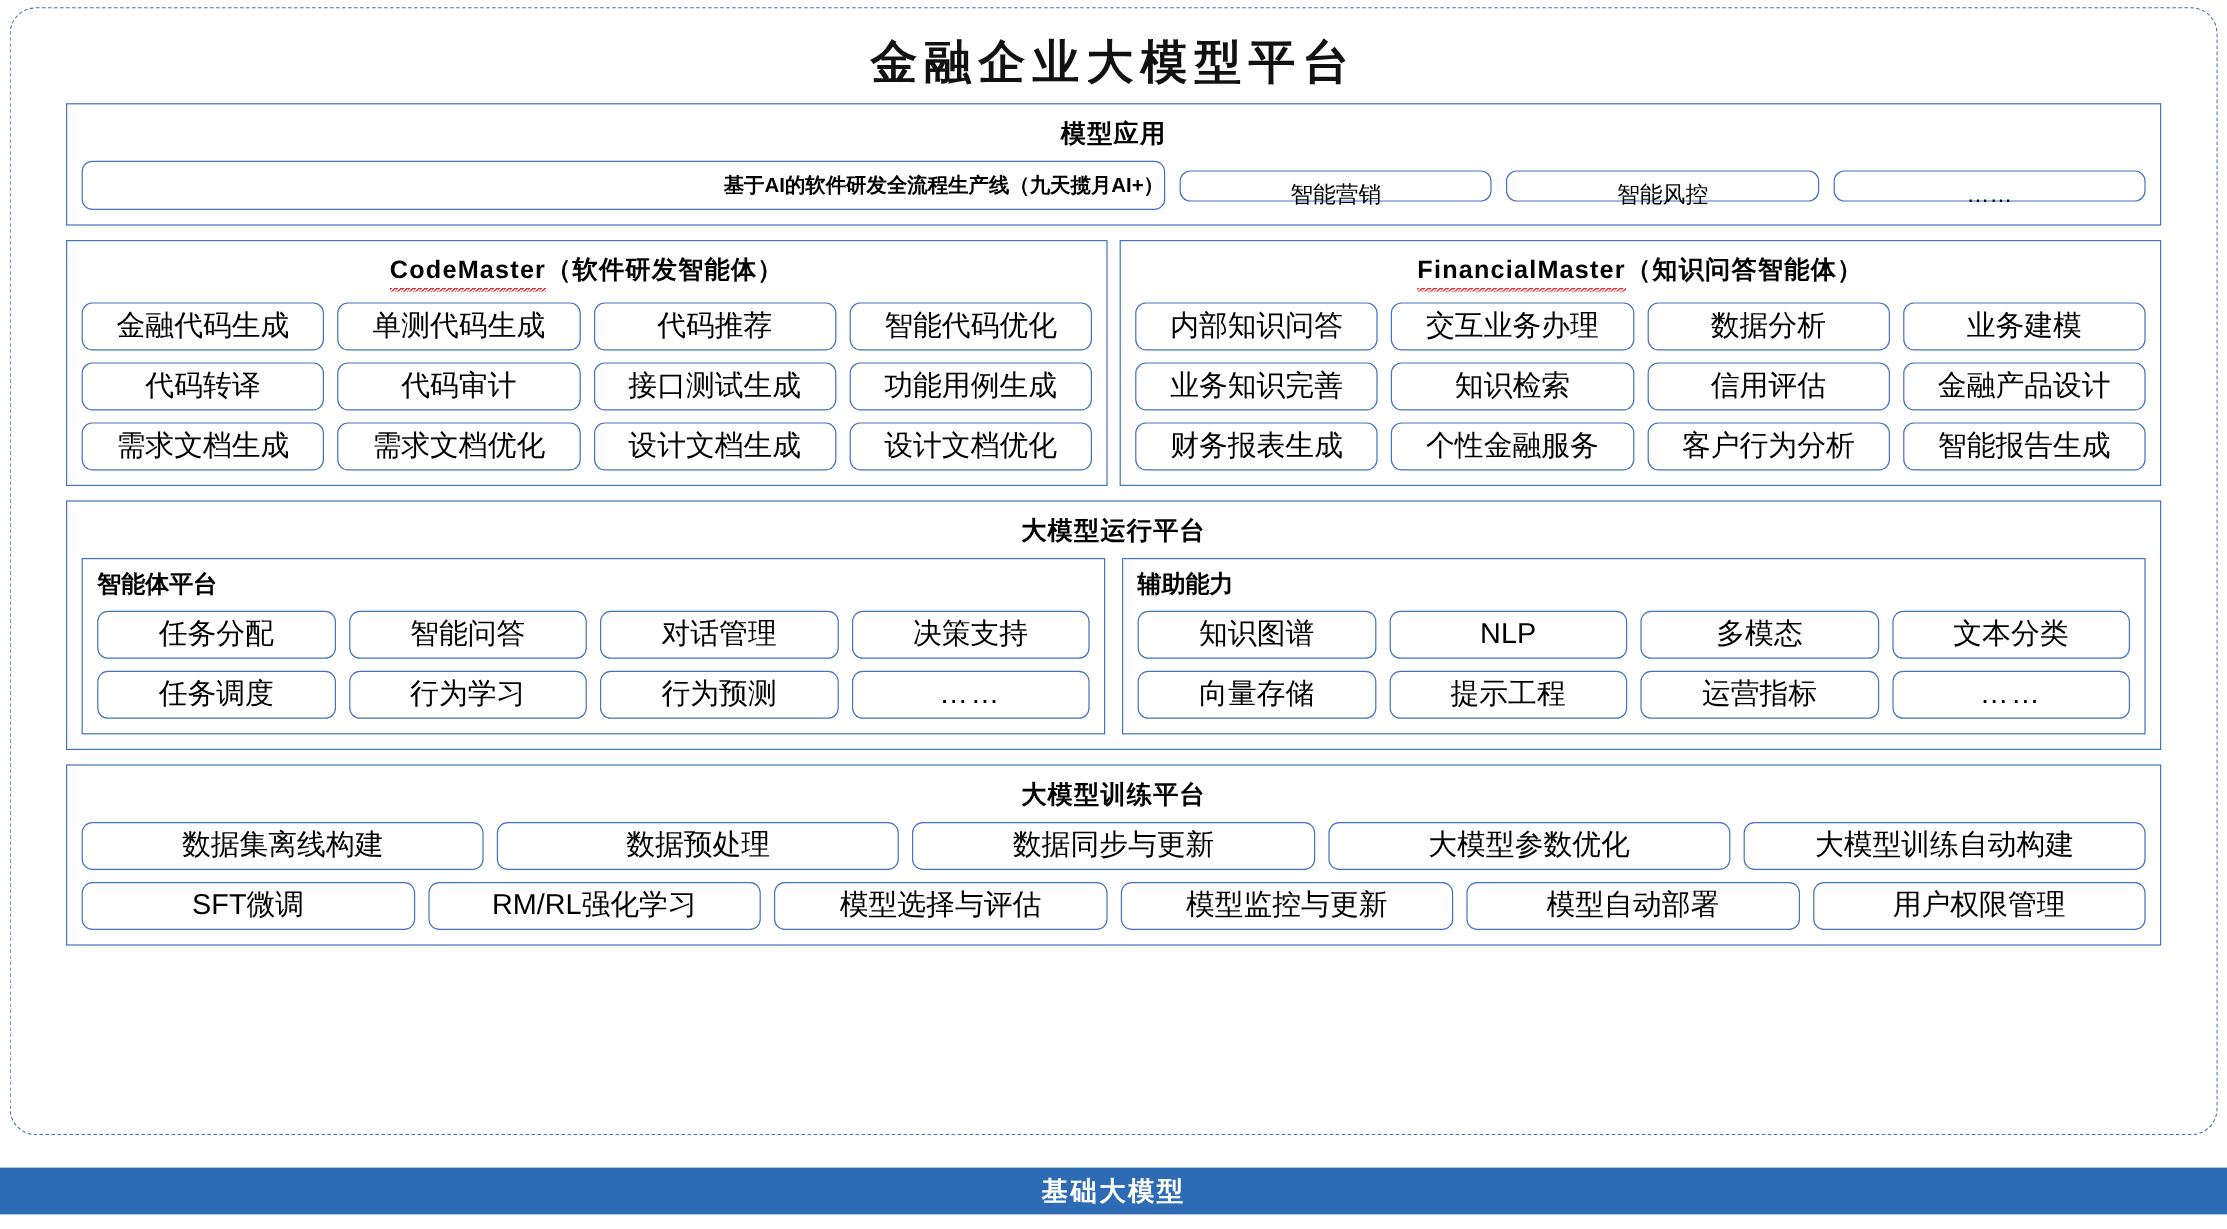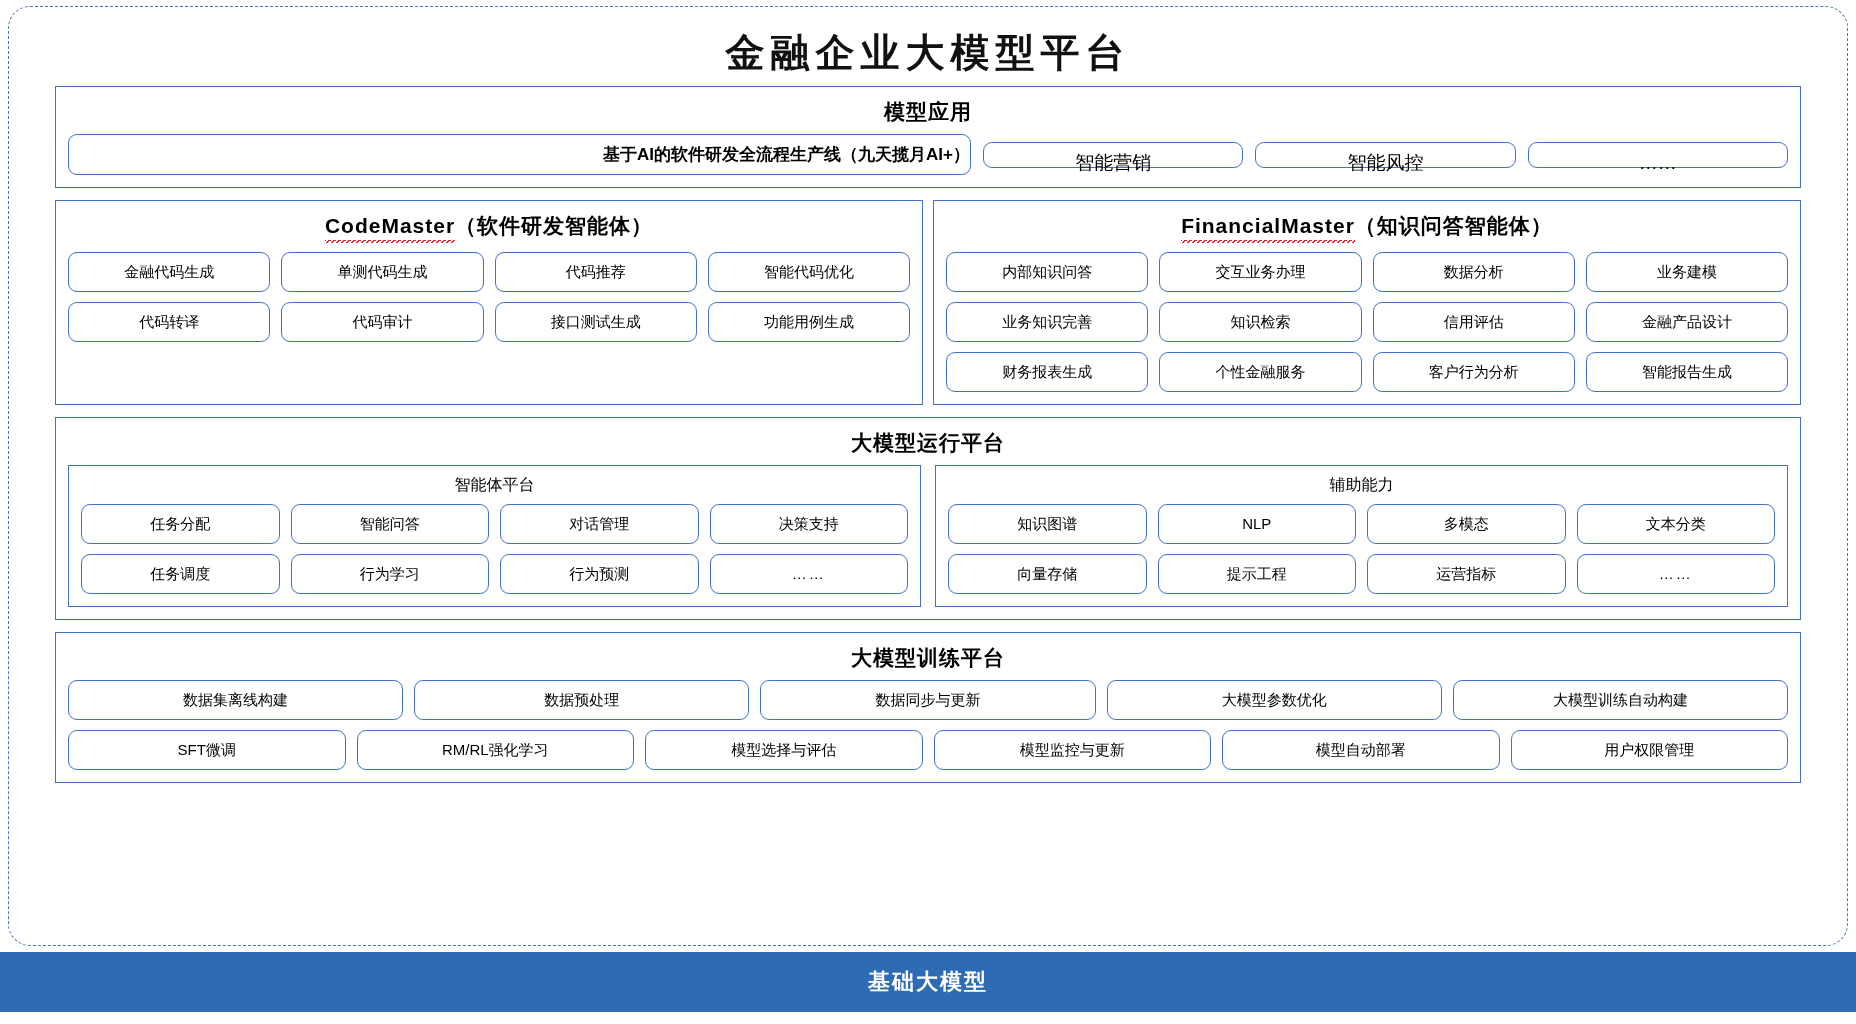--- a/index.html
+++ b/index.html
@@ -44,23 +44,22 @@
   }
   .panel-title{
     text-align:center;
     font-weight:700;
     font-size:21px;
     line-height:1.35;
     padding:3px 0 8px 0;
     letter-spacing:1px;
   }
   .sub-title{
-    text-align:center;
-    font-weight:400;
-    font-size:16px;
+    font-weight:700;
+    font-size:20px;
     line-height:1.35;
     padding:4px 0 8px 0;
   }
   .squiggle{
     position:relative;
     display:inline-block;
     background-image:repeating-linear-gradient(135deg,#e8222a 0 1.3px,transparent 1.3px 2.6px);
     background-size:5px 3.4px;
     background-repeat:repeat-x;
     background-position:left bottom;
@@ -72,21 +71,21 @@
   .chip{
     box-sizing:border-box;
     flex:1 1 0;
     min-width:0;
     height:40px;
     line-height:38px;
     text-align:center;
     border:1.2px solid #4472c4;
     border-radius:9px;
     background:#fff;
-    font-size:15px;
+    font-size:24px;
     white-space:nowrap;
     overflow:hidden;
   }
   .chip.dots{letter-spacing:2px;}
   .rows{display:flex;flex-direction:column;gap:10px;}
 
   
   .app-row{display:flex;gap:12px;align-items:center;}
   .app-wide{
     flex:0 0 903px;
@@ -111,21 +110,21 @@
     flex:1 1 0;min-width:0;
     box-sizing:border-box;
     border:1.2px solid #4472c4;
     padding:4px 12px 12px 12px;
     background:#fff;
   }
 
   
   .footer{
     position:absolute;left:0;right:0;bottom:12px;
-    height:60px;
+    height:39px;
     background:#2e6bb5;
     color:#fff;
     display:flex;align-items:center;justify-content:center;
     font-size:22px;font-weight:700;letter-spacing:2px;
   }
 </style>
 </head>
 <body>
 
 <div class="page">
@@ -153,20 +152,26 @@
             <div class="chip">金融代码生成</div>
             <div class="chip">单测代码生成</div>
             <div class="chip">代码推荐</div>
             <div class="chip">智能代码优化</div>
           </div>
           <div class="chips">
             <div class="chip">代码转译</div>
             <div class="chip">代码审计</div>
             <div class="chip">接口测试生成</div>
             <div class="chip">功能用例生成</div>
+          </div>
+          <div class="chips">
+            <div class="chip">需求文档生成</div>
+            <div class="chip">需求文档优化</div>
+            <div class="chip">设计文档生成</div>
+            <div class="chip">设计文档优化</div>
           </div>
         </div>
       </div>
 
       <div class="panel">
         <div class="panel-title"><span class="squiggle">FinancialMaster</span><span>（知识问答智能体）</span></div>
         <div class="rows">
           <div class="chips">
             <div class="chip">内部知识问答</div>
             <div class="chip">交互业务办理</div>

